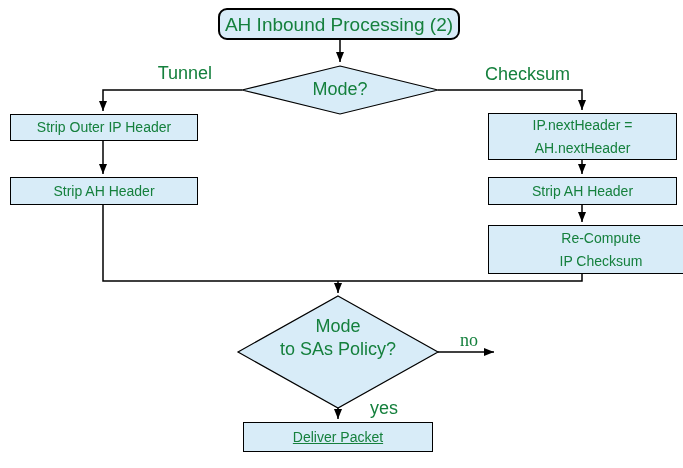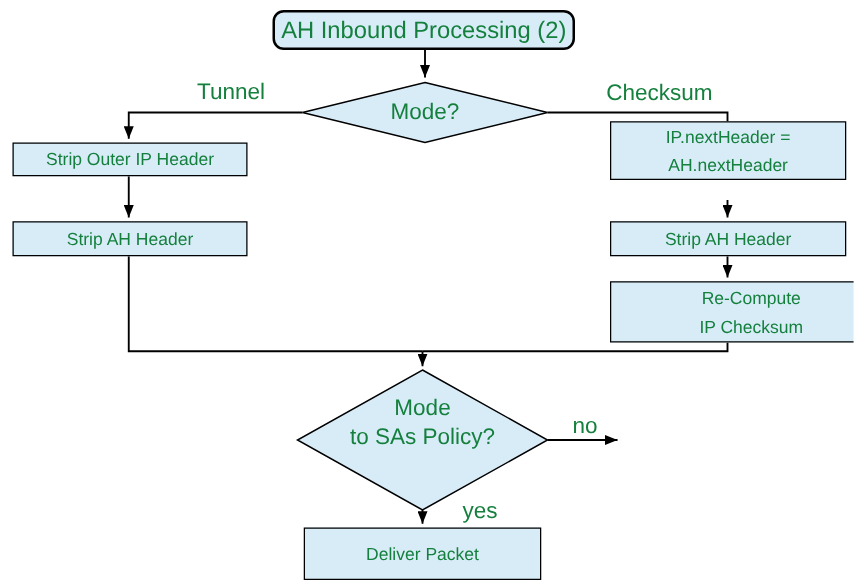--- a/index.html
+++ b/index.html
@@ -95,39 +95,39 @@
     <div>Mode?</div>
   </div>
 
   <div class="node" style="left:10px; top:114px; width:188px; height:27px;">
     <div>Strip Outer IP Header</div>
   </div>
   <div class="node" style="left:10px; top:177px; width:188px; height:28px;">
     <div>Strip AH Header</div>
   </div>
 
-  <div class="node" style="left:488px; top:97px; width:189px; height:47px;">
+  <div class="node" style="left:488px; top:113px; width:189px; height:47px;">
     <div>IP.nextHeader =</div>
     <div>AH.nextHeader</div>
   </div>
   <div class="node" style="left:488px; top:177px; width:189px; height:28px;">
     <div>Strip AH Header</div>
   </div>
   <div class="node" style="left:488px; top:225px; width:226px; height:49px;">
     <div>Re-Compute</div>
     <div>IP Checksum</div>
   </div>
 
   <div class="diamond-label" style="left:258px; top:315px; width:160px; height:74px;">
     <div>Mode</div>
     <div>to SAs Policy?</div>
   </div>
 
-  <div class="node" style="left:243px; top:422px; width:190px; height:42px;">
+  <div class="node" style="left:243px; top:422px; width:190px; height:30px;text-decoration:underline;">
     <div>Deliver Packet</div>
   </div>
 
   <div class="edge-label" style="left:132px; top:63px; width:80px;">Tunnel</div>
   <div class="edge-label" style="left:466px; top:64px; width:104px;">Checksum</div>
-  <div class="edge-label" style="left:444px; top:330px; width:34px;">no</div>
+  <div class="edge-label" style="left:444px; top:330px; width:34px;font-family:Liberation Serif, serif;">no</div>
   <div class="edge-label" style="left:354px; top:398px; width:44px;">yes</div>
 
 </div>
 
 </body></html>

